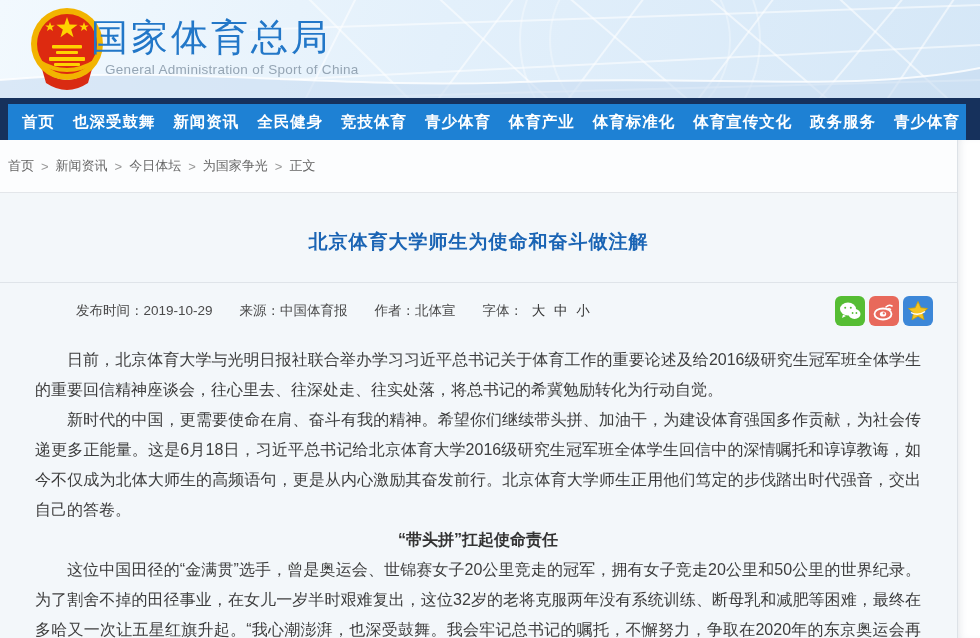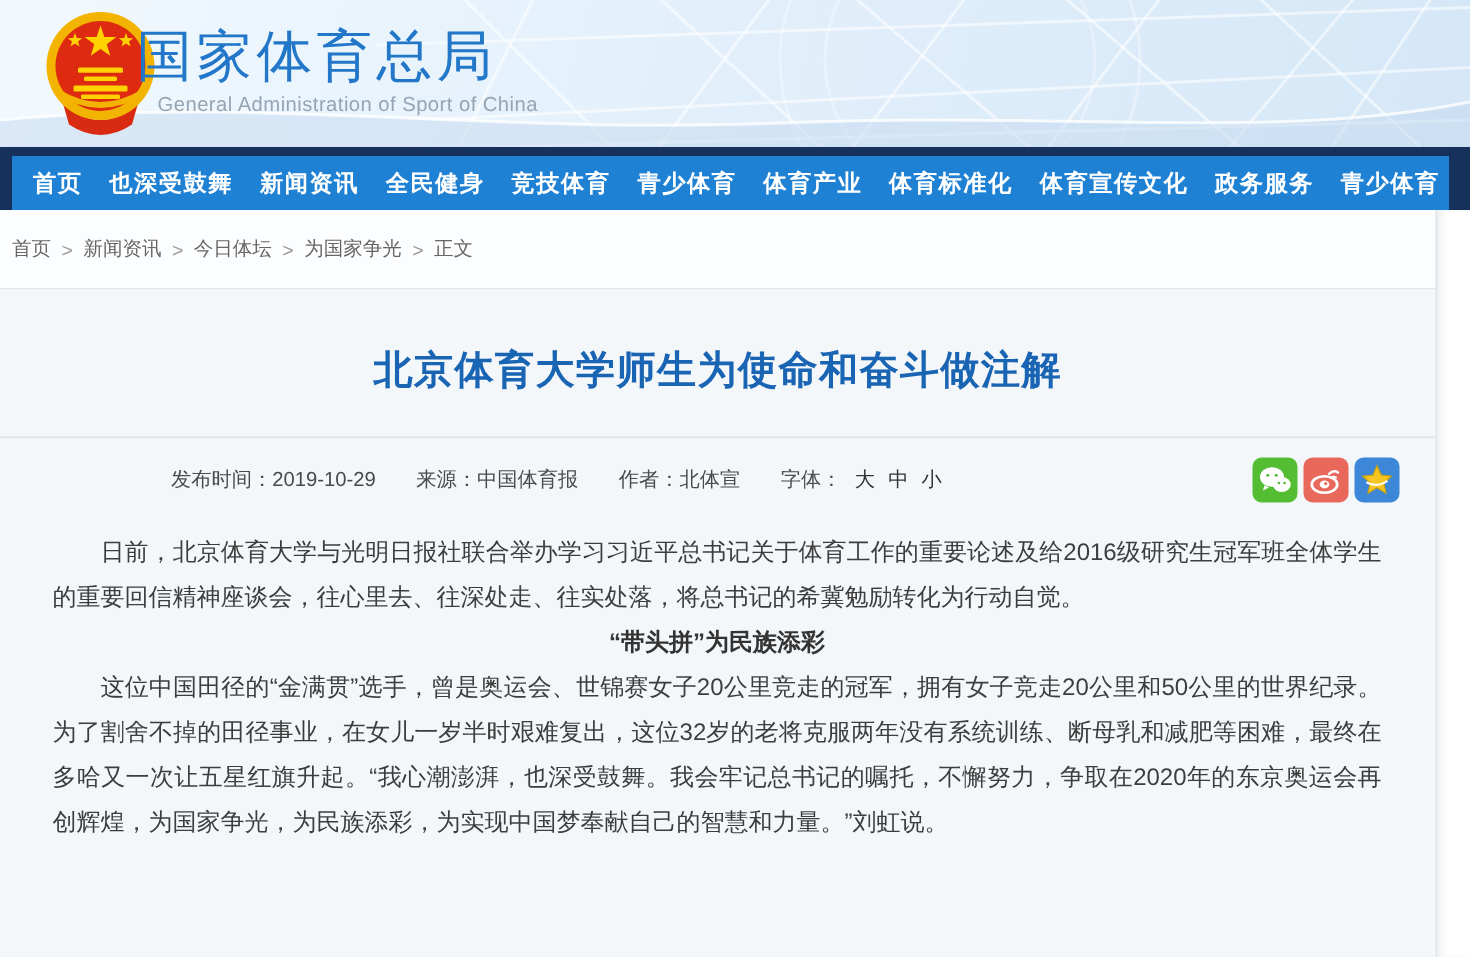--- a/index.html
+++ b/index.html
@@ -31,24 +31,24 @@
     box-shadow:inset 6px 0 8px -5px rgba(60,80,110,0.15); }
 
   .breadcrumb-row { height:53px; background:#fcfdfe; display:flex;
     align-items:center; padding-left:8px; font-size:13px; color:#666;
     border-bottom:1px solid #e3e6ea; }
   .crumb { cursor:pointer; }
   .crumb-sep { color:#999; margin:0 7px; }
 
   .content { background:#f3f7fa; height:445px; }
   .article-title { text-align:center; padding:36px 20px 27px 20px;
-    font-size:26px; font-weight:bold; color:#1a64b4; letter-spacing:1px;
+    font-size:19px; font-weight:bold; color:#1a64b4; letter-spacing:1px;
     border-bottom:1px solid #dfe4e9; }
   .meta-row { display:flex; align-items:center; height:56px;
-    padding-left:114px; font-size:13.5px; color:#4a4a4a; }
+    padding-left:76px; font-size:13.5px; color:#4a4a4a; }
   .meta-item { margin-right:27px; white-space:nowrap; }
   .font-ctl { margin-left:5px; cursor:pointer; color:#333; }
   .share-box { margin-left:auto; margin-right:24px; display:flex; gap:4px; }
   .share-icon { width:30px; height:30px; border-radius:6px; display:flex;
     align-items:center; justify-content:center; cursor:pointer; }
 
   .article-body { padding:6px 36px 0 35px; font-size:16px; line-height:30px;
     color:#3d3d3d; text-align:justify; }
   .article-body p { text-indent:2em; }
   .article-body .subheading { text-indent:0; text-align:center;
@@ -175,20 +175,21 @@
             <svg width="24" height="24" viewBox="0 0 24 24">
               <polygon points="12,2.5 14.8,8.8 21.5,9.5 16.5,14 18,20.8 12,17.2 6,20.8 7.5,14 2.5,9.5 9.2,8.8" fill="#f6c522" stroke="#caa20a" stroke-width="0.8"></polygon>
               <path d="M5,13.5 Q12,17.5 19,12.5" stroke="#fff" stroke-width="1.4" fill="none"></path>
             </svg>
           </span>
         </span>
       </div>
 
       <div class="article-body">
         <p>日前，北京体育大学与光明日报社联合举办学习习近平总书记关于体育工作的重要论述及给2016级研究生冠军班全体学生的重要回信精神座谈会，往心里去、往深处走、往实处落，将总书记的希冀勉励转化为行动自觉。</p>
-        <p class="subheading">“带头拼”为民族添彩</p>
+        <p>新时代的中国，更需要使命在肩、奋斗有我的精神。希望你们继续带头拼、加油干，为建设体育强国多作贡献，为社会传递更多正能量。这是6月18日，习近平总书记给北京体育大学2016级研究生冠军班全体学生回信中的深情嘱托和谆谆教诲，如今不仅成为北体大师生的高频语句，更是从内心激励其奋发前行。北京体育大学师生正用他们笃定的步伐踏出时代强音，交出自己的答卷。</p>
+        <p class="subheading">“带头拼”扛起使命责任</p>
         <p>这位中国田径的“金满贯”选手，曾是奥运会、世锦赛女子20公里竞走的冠军，拥有女子竞走20公里和50公里的世界纪录。为了割舍不掉的田径事业，在女儿一岁半时艰难复出，这位32岁的老将克服两年没有系统训练、断母乳和减肥等困难，最终在多哈又一次让五星红旗升起。“我心潮澎湃，也深受鼓舞。我会牢记总书记的嘱托，不懈努力，争取在2020年的东京奥运会再创辉煌，为国家争光，为民族添彩，为实现中国梦奉献自己的智慧和力量。”刘虹说。</p>
       </div>
     </div>
   </div>
 
   <div class="gutter"></div>
 </div>
 
 </body></html>

